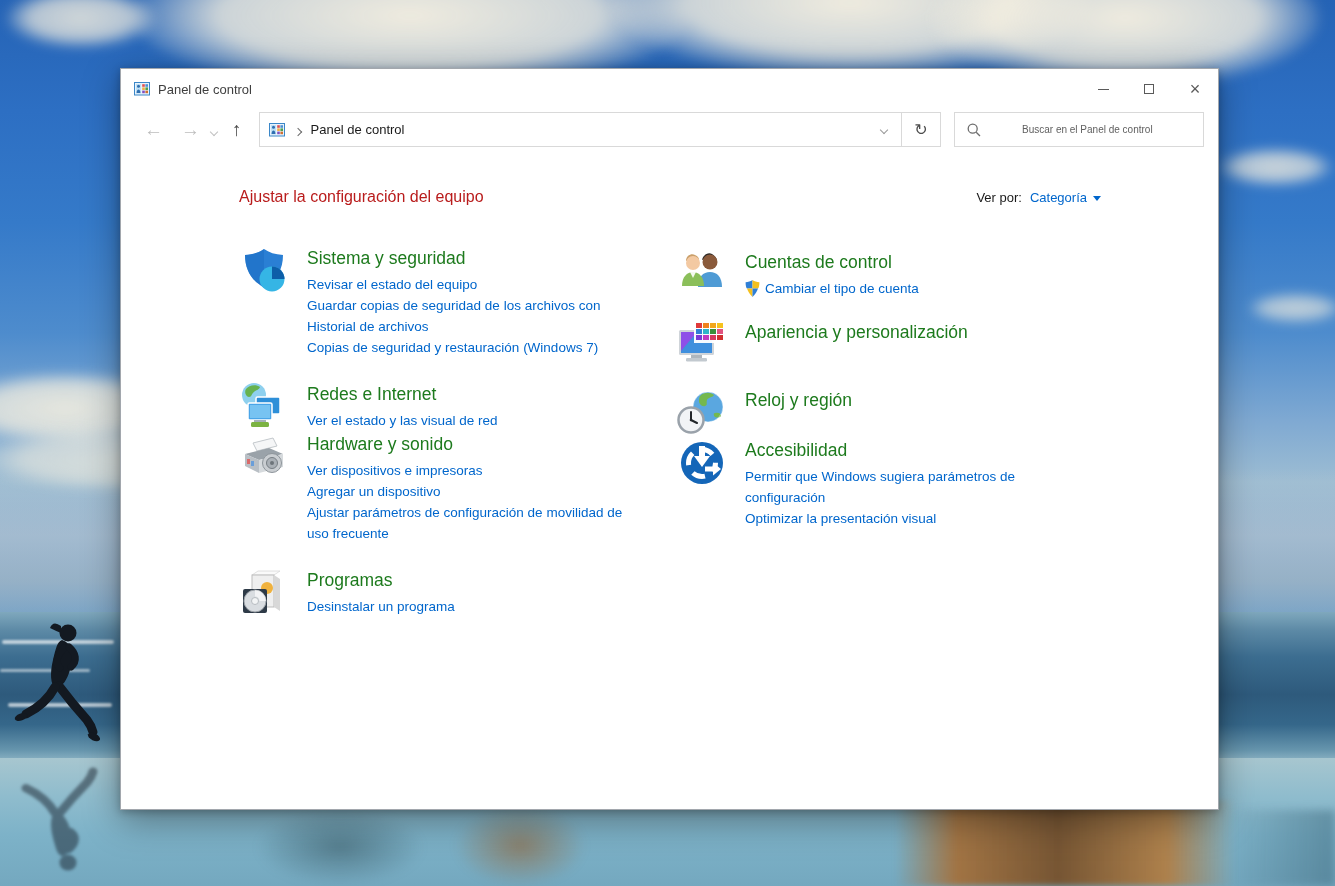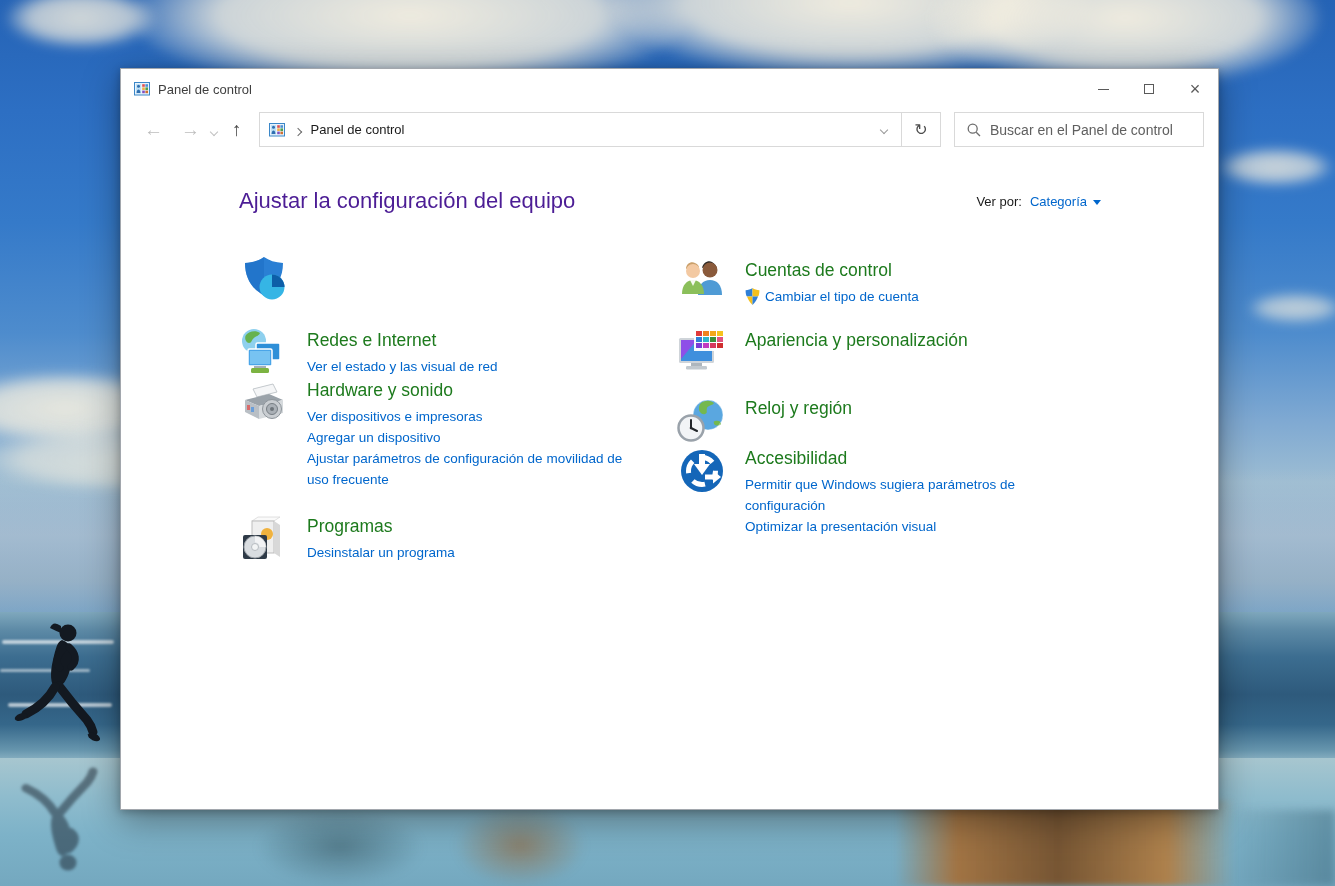--- a/index.html
+++ b/index.html
@@ -65,27 +65,27 @@
   .nav-chev-sm { padding:0 6px 0 2px; }
   .addressbar { flex:1; height:35px; border:1px solid #d9d9d9; display:flex; align-items:center; margin:0 0 0 8px; background:#fff; }
   .addr-icon { width:16px; height:16px; margin:0 8px 0 9px; flex:none; }
   .addr-crumb-chev { margin:0 10px 0 2px; }
   .addr-text { font-size:13px; color:#1a1a1a; flex:1; }
   .addr-dd { width:34px; height:100%; display:flex; align-items:center; justify-content:center; }
   .refresh-cell { width:39px; height:100%; border-left:1px solid #d9d9d9; display:flex; align-items:center; justify-content:center;
     font-size:16px; color:#4d4d4d; }
   .searchbox { width:250px; height:35px; border:1px solid #d9d9d9; margin-left:13px; display:flex; align-items:center; background:#fff; }
   .searchbox svg { margin:0 9px 0 12px; flex:none; }
-  .searchbox input { border:none; outline:none; flex:1; font-size:14px; color:#333;
-    font-family:"Liberation Sans", sans-serif; min-width:0; padding-right:8px; }
+  .searchbox input { border:none; outline:none; flex:1; font-size:10px; color:#333;
+    font-family:"Liberation Sans", sans-serif; min-width:0; padding-right:8px;margin-left:32px; }
   .searchbox input::placeholder { color:#5f5f5f; opacity:1; }
 
   .content { padding:32px 0 0 118px; }
   .header-row { width:862px; display:flex; justify-content:space-between; align-items:center; margin-bottom:40px; }
-  .page-title { font-size:22px; color:#4c1d95; font-weight:400; }
+  .page-title { font-size:16px; color:#b91c1c; font-weight:400; }
   .view-by { display:flex; align-items:center; gap:8px; font-size:13px; }
   .view-by .lbl { color:#1a1a1a; }
   .view-by .val { color:#0066cc; display:flex; align-items:center; gap:6px; }
   .caret { width:0; height:0; border-left:4px solid transparent; border-right:4px solid transparent; border-top:5px solid #0066cc; margin-top:2px; }
 
   .cats { display:flex; }
   .col-left { width:438px; display:flex; flex-direction:column; }
   .col-right { display:flex; flex-direction:column; padding-top:4px; }
   .cat { display:flex; gap:18px; }
   .cat-icon { width:50px; height:50px; flex:none; }
@@ -230,20 +230,26 @@
 
           <div class="cat mb24">
             <div class="cat-icon">
               <svg viewBox="0 0 50 50">
                 <path d="M6 9 C14 8.5 20 6.5 25 3 C30 6.5 36 8.5 44 9 C44 23 38 34.5 25 41.5 C12 34.5 6 23 6 9 Z" fill="#2a7fd4"></path>
                 <path d="M6 9 C14 8.5 20 6.5 25 3 L25 41.5 C12 34.5 6 23 6 9 Z" fill="#1b6ec2" opacity=".55"></path>
                 <circle cx="33" cy="33" r="12.5" fill="#35b5e5"></circle>
                 <path d="M33 33 L33 20.5 A12.5 12.5 0 0 1 45.5 33 Z" fill="#0d5ea8"></path>
               </svg>
             </div>
+            <div class="cat-body">
+              <a class="cat-title">Sistema y seguridad</a>
+              <a class="task-link">Revisar el estado del equipo</a>
+              <a class="task-link">Guardar copias de seguridad de los archivos con Historial de archivos</a>
+              <a class="task-link">Copias de seguridad y restauración (Windows 7)</a>
+            </div>
           </div>
 
           <div class="cat mb16">
             <div class="cat-icon">
               <svg viewBox="0 0 50 50">
                 <circle cx="15" cy="13" r="12" fill="#8ed0ee"></circle>
                 <path d="M7 7 C10 3 17 2 21 5 C20 8 17 8 15 10 C12 12 13 15 10 15 C7 15 5 10 7 7 Z" fill="#66b24f"></path>
                 <path d="M22 16 C24 17 26 19 25 21 C23 22 21 21 20 19 C19 17 20 15 22 16 Z" fill="#66b24f"></path>
                 <rect x="17" y="15" width="24" height="17" rx="1.5" fill="#2e8fd8" stroke="#fff" stroke-width="1.5"></rect>
                 <rect x="9" y="21" width="24" height="17" rx="1.5" fill="#4aa5e8" stroke="#fff" stroke-width="1.5"></rect>

